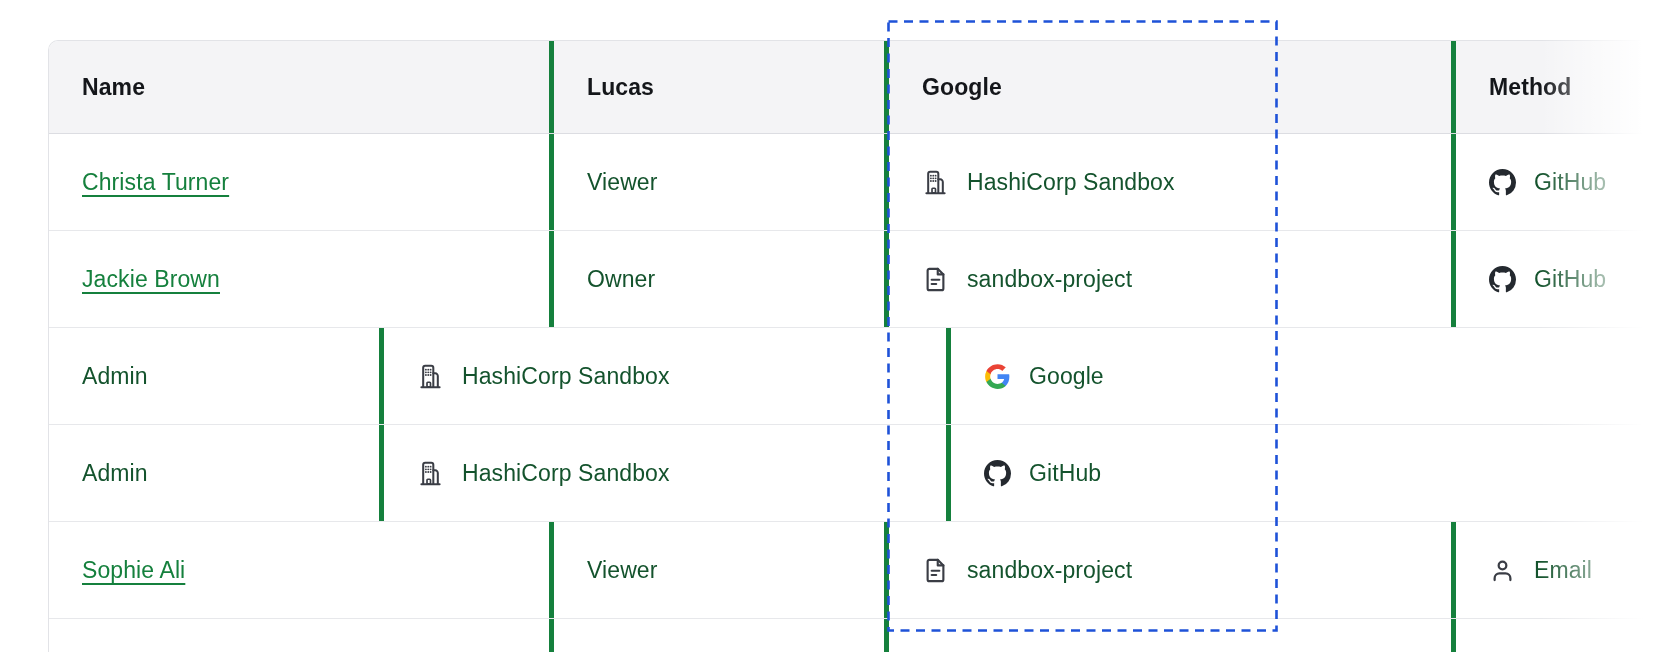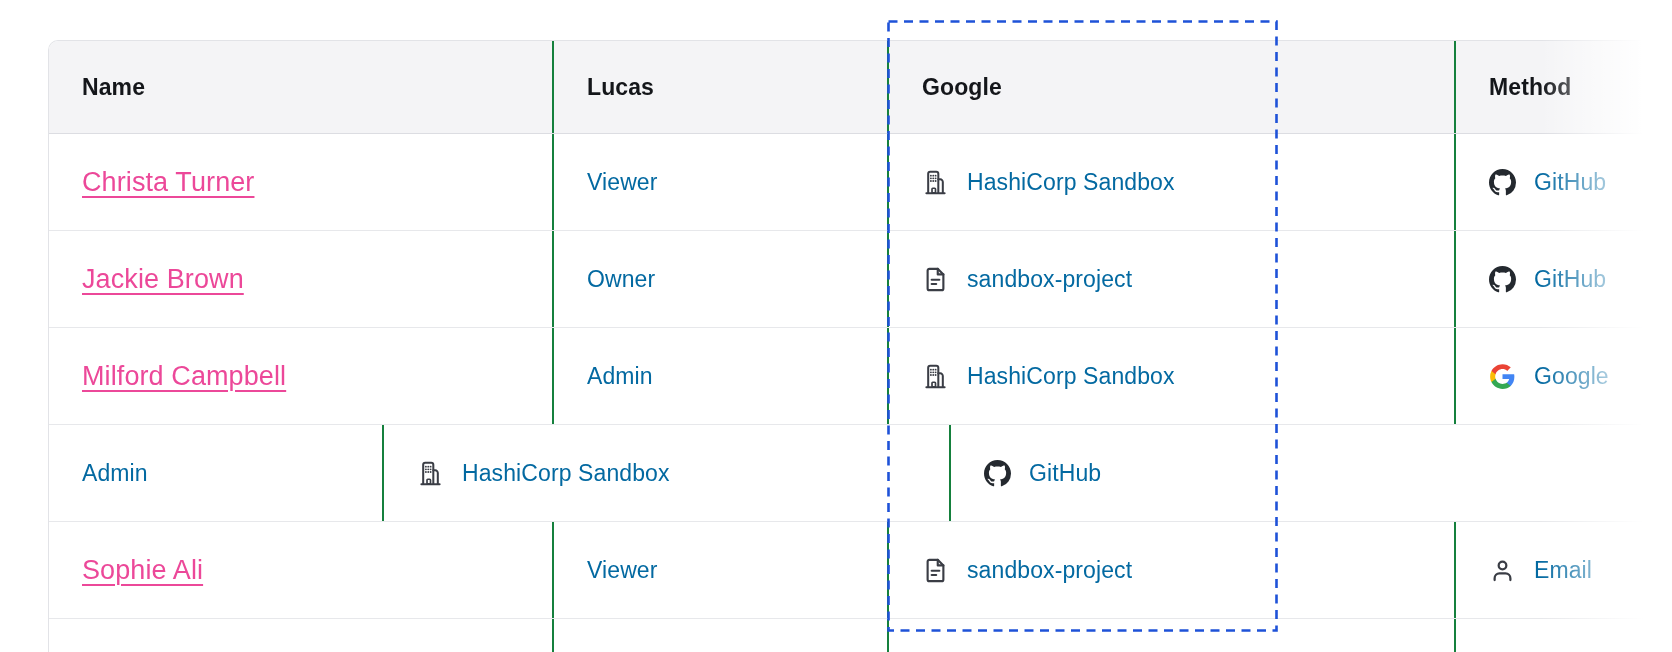--- a/index.html
+++ b/index.html
@@ -16,34 +16,34 @@
   .header-row{
     display:flex;height:92px;background:#f4f4f6;
     border-bottom:1px solid #dcdde2;
   }
   .row{
     display:flex;height:96px;background:#ffffff;
     border-bottom:1px solid #e7e8eb;
   }
   .cell{
     box-sizing:border-box;flex:none;display:flex;align-items:center;
-    padding:0 24px 0 33px;border-right:2px solid #15803d;
+    padding:0 24px 0 33px;border-right:5px solid #15803d;
   }
   .c-name{width:505px;}
   .c-role{width:335px;}
   .c-scope{width:567px;}
   .c-method{width:404px;border-right:none;}
   .hlabel{
     font-size:23px;font-weight:700;color:#14161a;letter-spacing:0.1px;
   }
   .body-text{
-    font-size:23px;color:#0369a1;letter-spacing:0.1px;white-space:nowrap;
+    font-size:23px;color:#14532d;letter-spacing:0.1px;white-space:nowrap;
   }
   .name-link{
-    font-size:27px;color:#ec4899;letter-spacing:0.1px;white-space:nowrap;
+    font-size:23px;color:#15803d;letter-spacing:0.1px;white-space:nowrap;
     text-decoration:underline;text-underline-offset:5px;
     text-decoration-thickness:1.5px;cursor:pointer;text-align:right;
   }
   .icon{
     width:27px;height:27px;margin-right:18px;flex:none;
     display:flex;align-items:center;justify-content:center;
   }
   .icon svg{display:block;}
   .highlight{
     position:absolute;left:887px;top:20px;width:391px;height:612px;
@@ -133,23 +133,20 @@
         <div class="cell c-method">
           <span class="icon">
             <svg width="27" height="27" viewBox="0 0 16 16" fill="#24292f">
               <path d="M8 0C3.58 0 0 3.58 0 8c0 3.54 2.29 6.53 5.47 7.59.4.07.55-.17.55-.38 0-.19-.01-.82-.01-1.49-2.01.37-2.53-.49-2.69-.94-.09-.23-.48-.94-.82-1.13-.28-.15-.68-.52-.01-.53.63-.01 1.08.58 1.23.82.72 1.21 1.87.87 2.33.66.07-.52.28-.87.51-1.07-1.78-.2-3.64-.89-3.64-3.95 0-.87.31-1.59.82-2.15-.08-.2-.36-1.02.08-2.12 0 0 .67-.21 2.2.82.64-.18 1.32-.27 2-.27s1.36.09 2 .27c1.53-1.04 2.2-.82 2.2-.82.44 1.1.16 1.92.08 2.12.51.56.82 1.27.82 2.15 0 3.07-1.87 3.75-3.65 3.95.29.25.54.73.54 1.48 0 1.07-.01 1.93-.01 2.2 0 .21.15.46.55.38A8.01 8.01 0 0 0 16 8c0-4.42-3.58-8-8-8z"></path>
             </svg>
           </span>
           <span class="body-text">GitHub</span>
         </div>
       </div>
       <div class="row">
-        <div class="cell c-name">
-          <a class="name-link">Milford Campbell</a>
-        </div>
         <div class="cell c-role">
           <span class="body-text">Admin</span>
         </div>
         <div class="cell c-scope">
           <span class="icon">
             <svg width="27" height="27" viewBox="0 0 24 24" fill="none">
               <path d="M5.5 21.4V4.3A1.8 1.8 0 0 1 7.3 2.5h5.4a1.8 1.8 0 0 1 1.8 1.8v17.1" stroke="#3a3d45" stroke-width="1.8" stroke-linecap="round"></path>
               <path d="M14.5 9.2h1.7a2.3 2.3 0 0 1 2.3 2.3v9.9" stroke="#3a3d45" stroke-width="1.8" stroke-linecap="round"></path>
               <path d="M3.9 21.5h16.2" stroke="#3a3d45" stroke-width="1.8" stroke-linecap="round"></path>
               <rect x="8.9" y="17.1" width="3.1" height="4.2" rx="0.7" stroke="#3a3d45" stroke-width="1.5"></rect>

